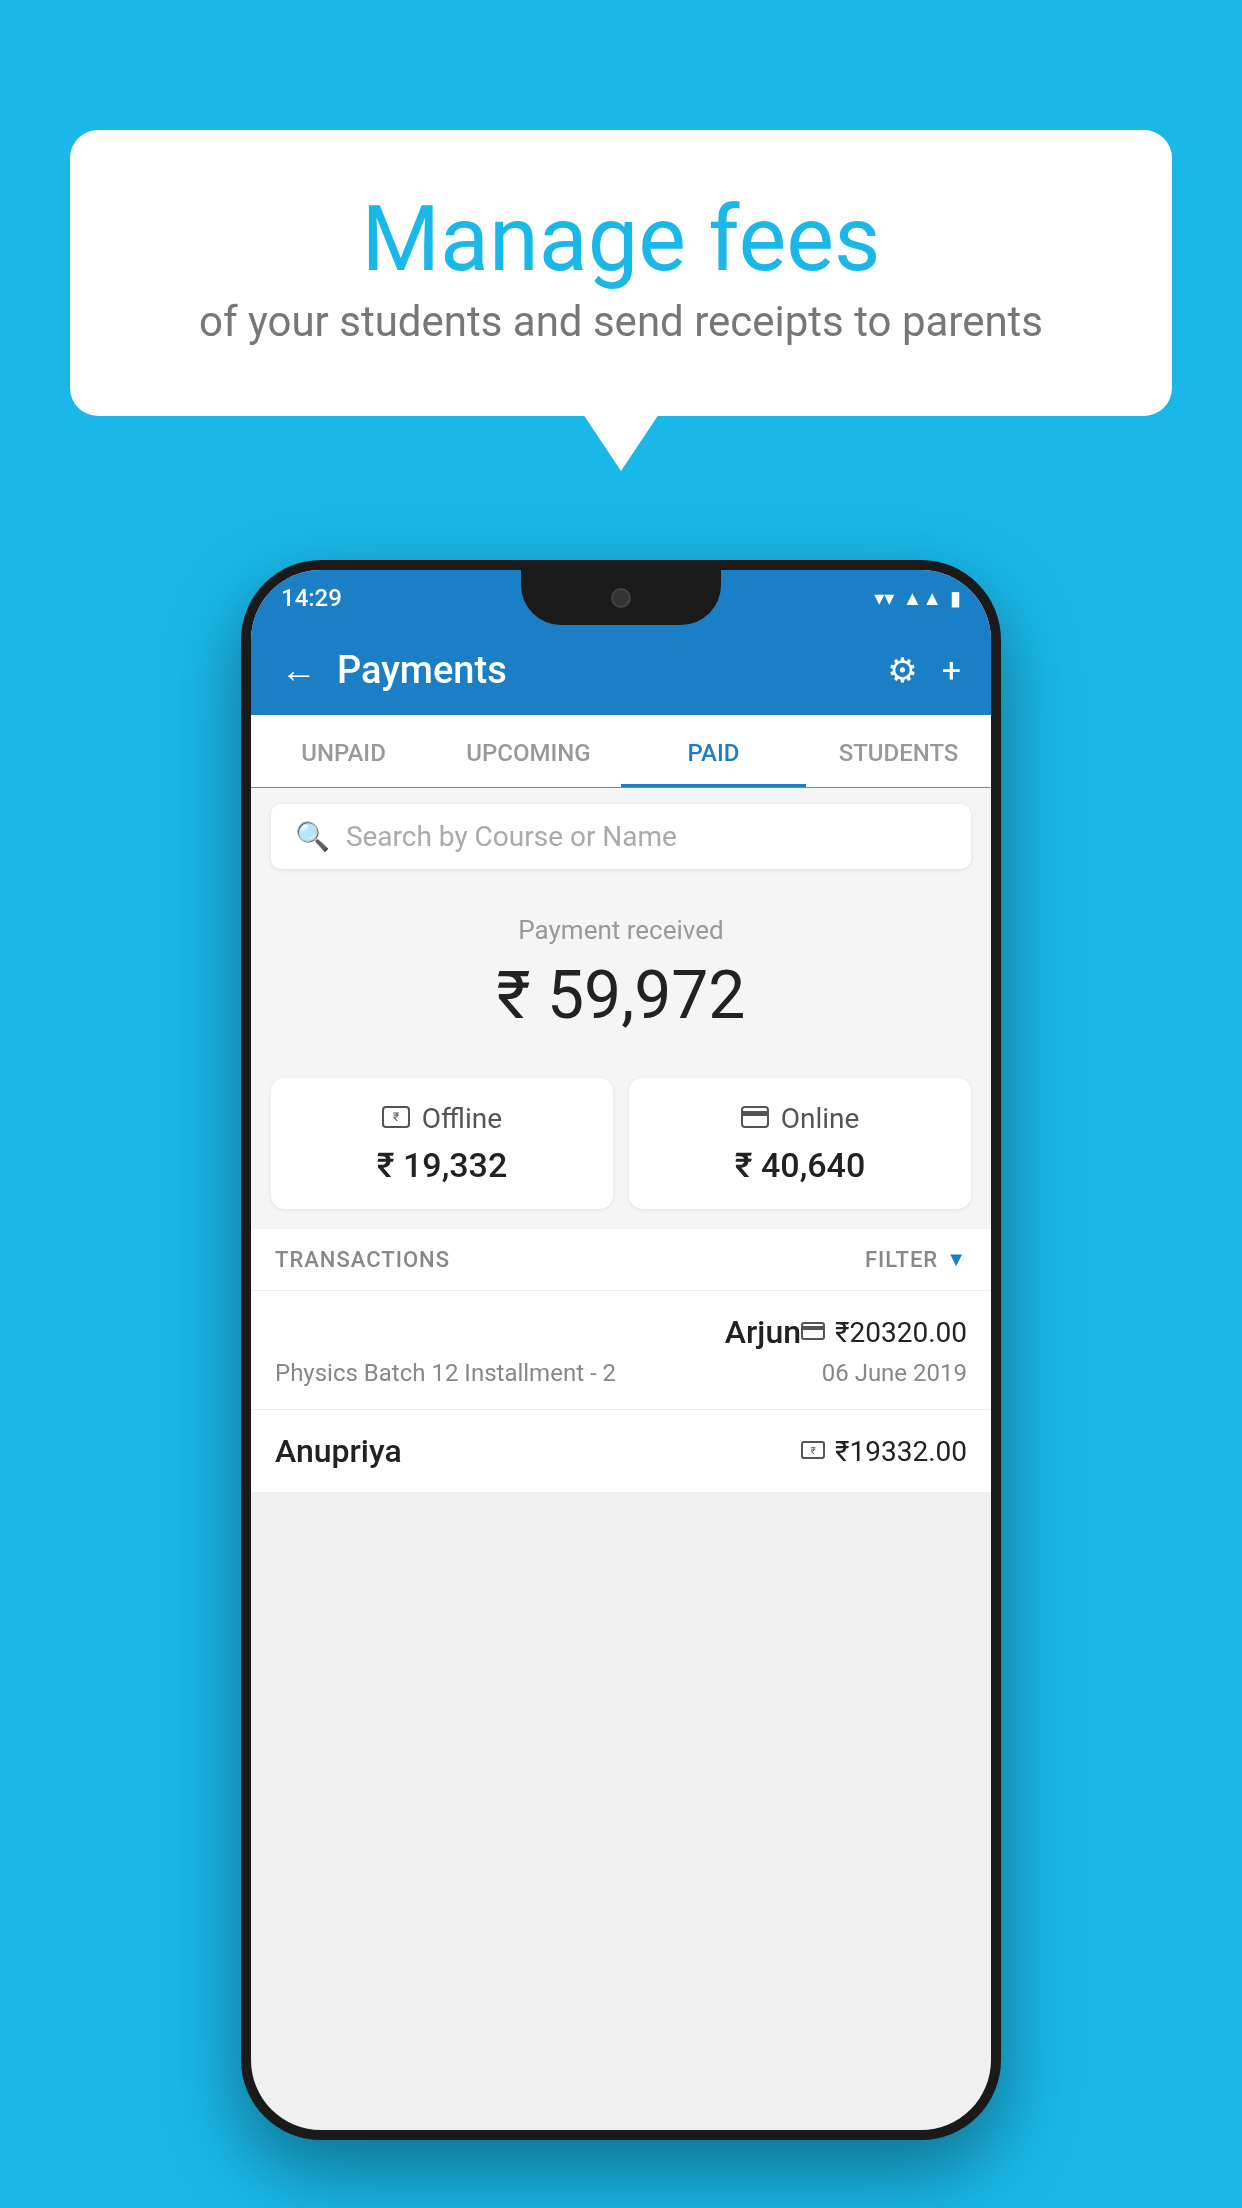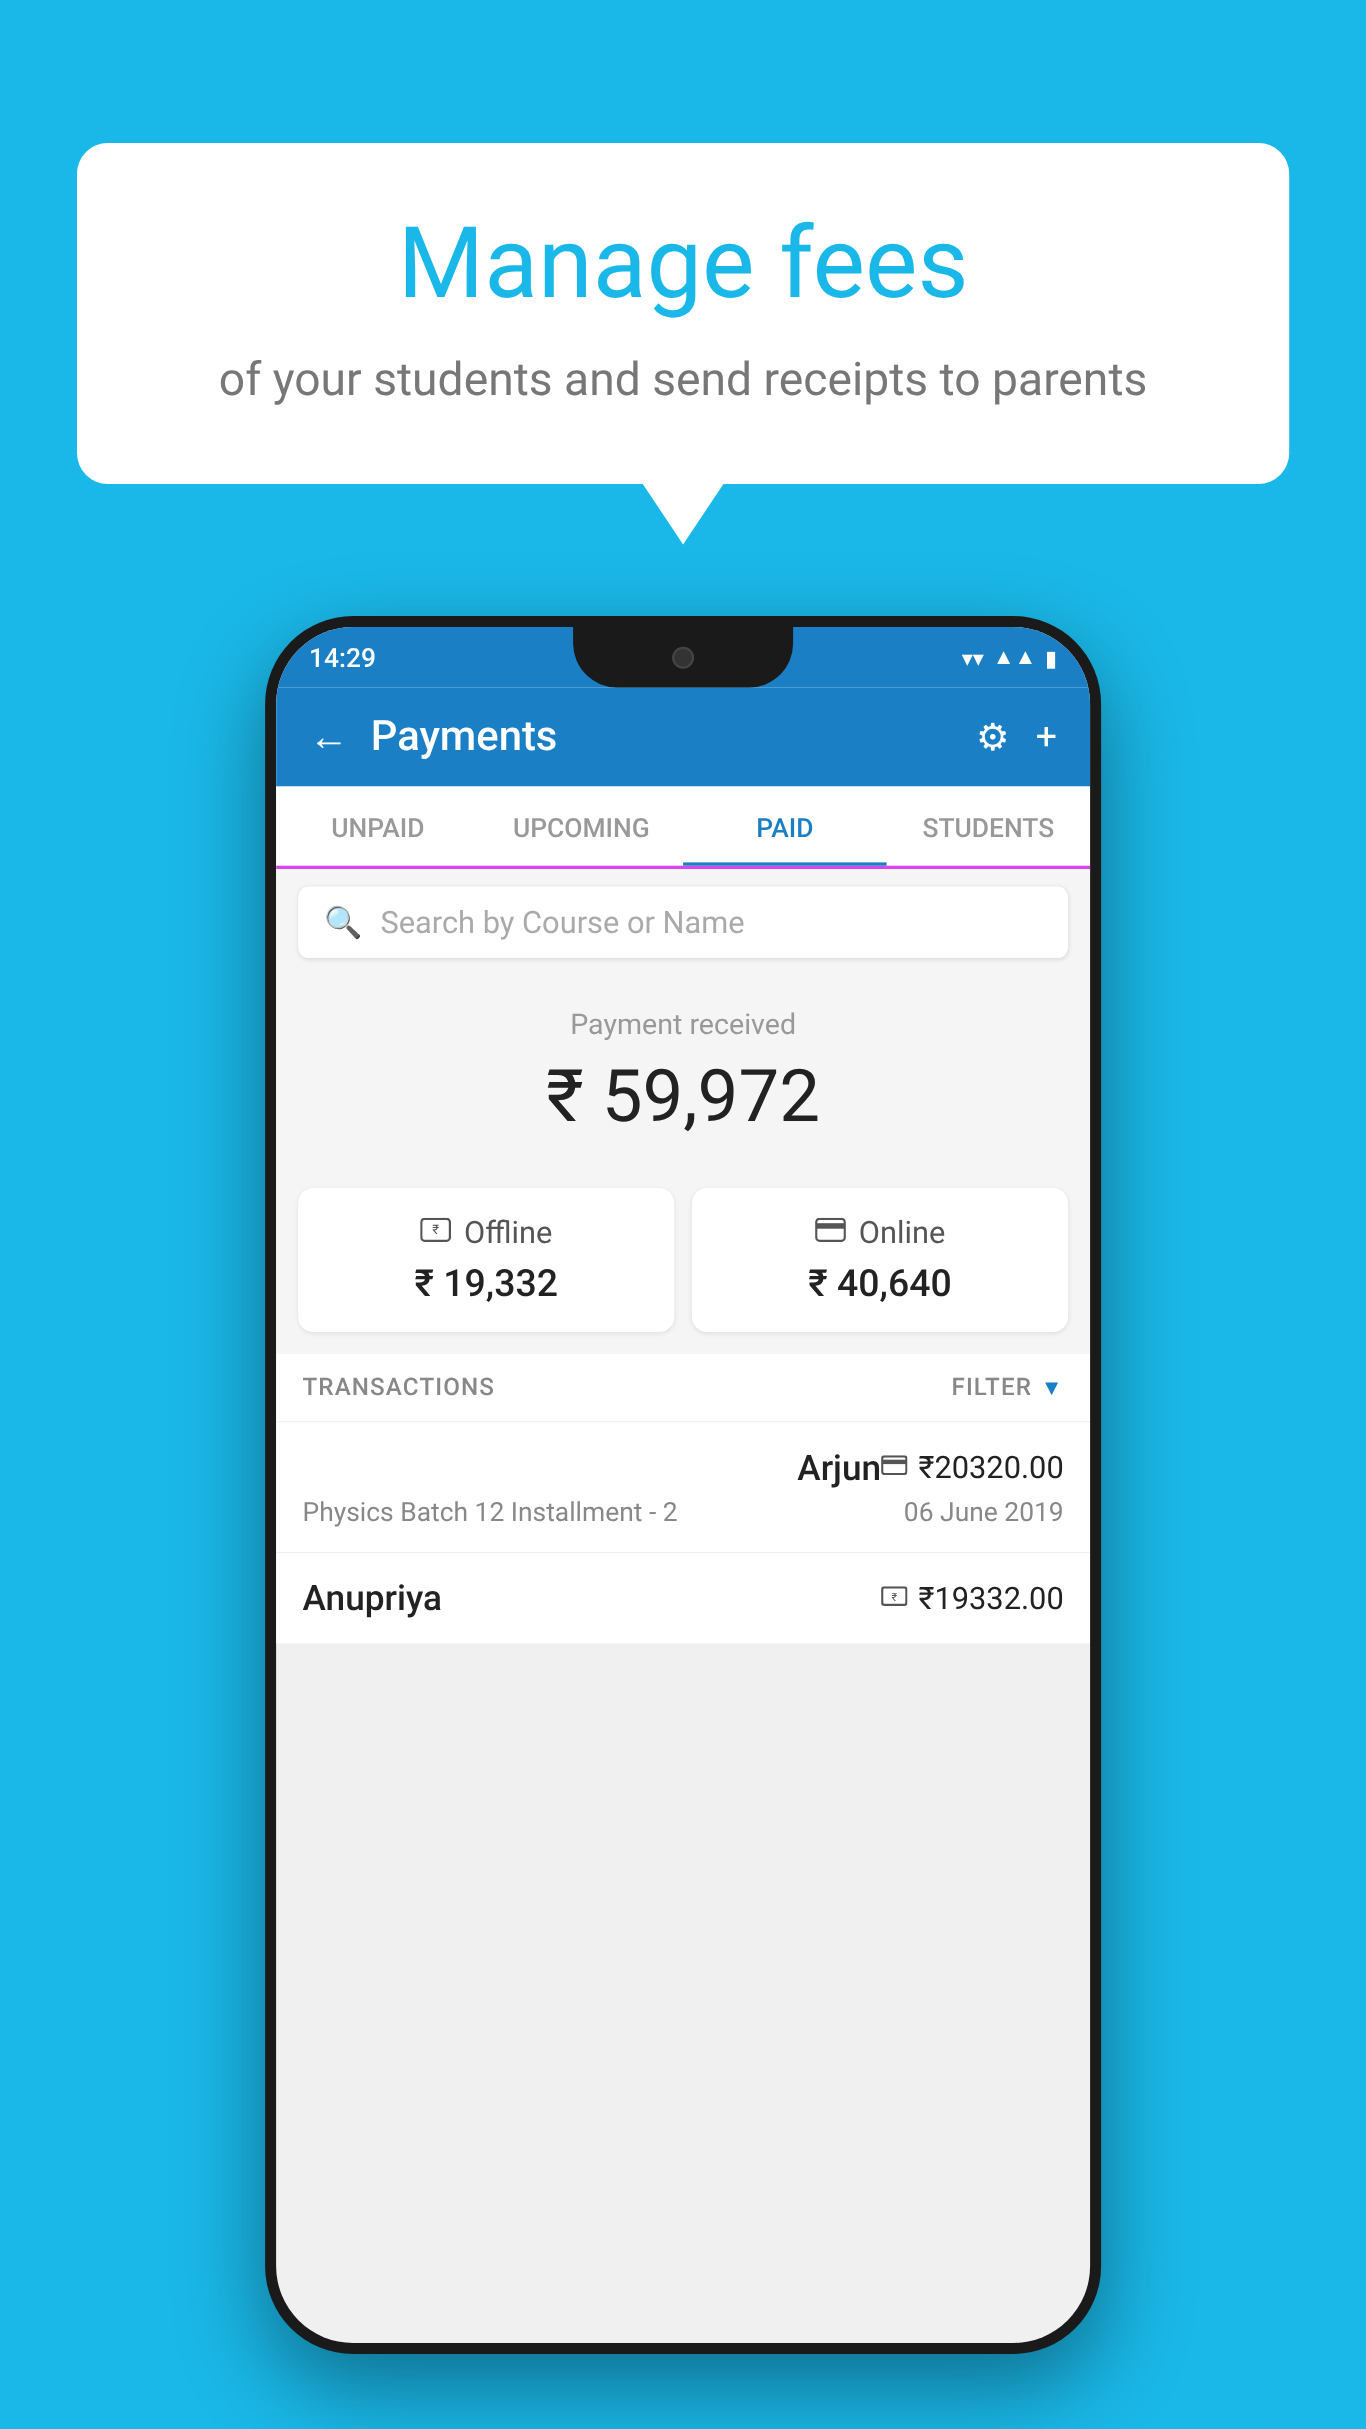--- a/index.html
+++ b/index.html
@@ -40,21 +40,21 @@
       border-left: 40px solid transparent;
       border-right: 40px solid transparent;
       border-top: 60px solid white;
     }
 
     .speech-bubble h1 {
       font-size: 90px;
       font-weight: 400;
       color: #1ab8e8;
       line-height: 1.1;
-      margin-bottom: 32px;
+      margin-bottom: 8px;
     }
 
     .speech-bubble p {
       font-size: 42px;
       color: #777;
       font-weight: 400;
     }
 
     
     .phone-wrapper {
@@ -196,21 +196,21 @@
     .gear-btn, .plus-btn {
       color: white;
       font-size: 34px;
       cursor: pointer;
     }
 
     
     .tabs {
       background: white;
       display: flex;
-      border-bottom: 3px solid #d946ef;
+      border-bottom: 1px solid #d946ef;
     }
 
     .tab {
       flex: 1;
       text-align: center;
       padding: 24px 0 20px;
       font-size: 24px;
       font-weight: 500;
       color: #999;
       cursor: pointer;

